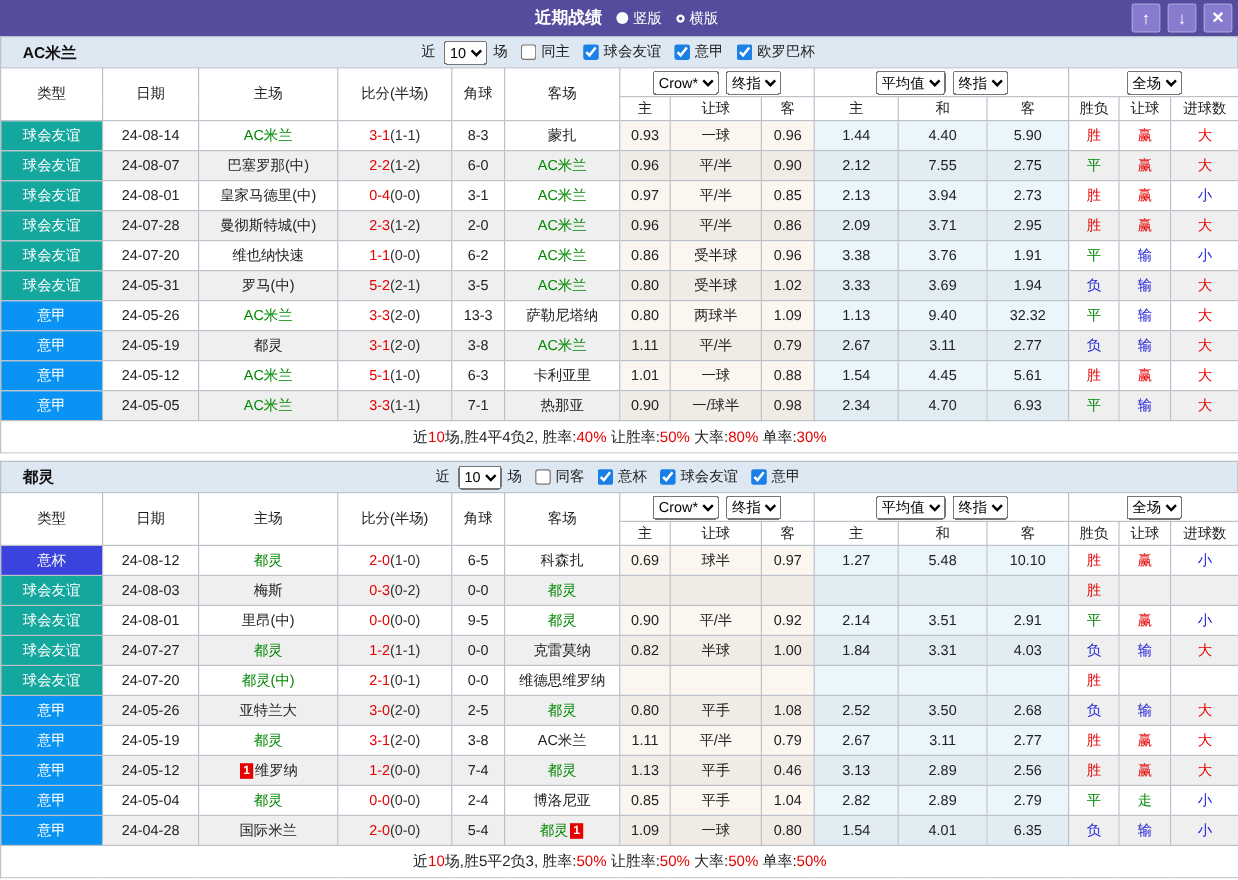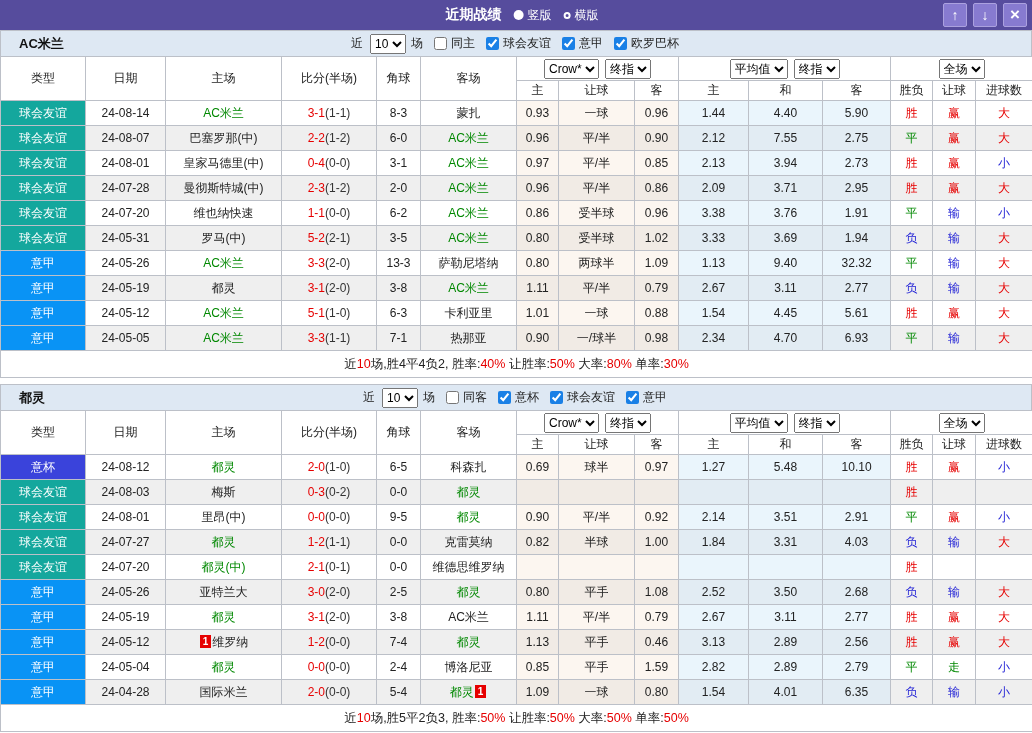--- a/index.html
+++ b/index.html
@@ -522,21 +522,21 @@
         </tr>
         <tr>
           <td class="td-type" style="background: rgb(9, 147, 245);">意甲</td>
           <td>24-05-04</td>
           <td class="td-team"><span class="t-green">都灵</span></td>
           <td><span class="t-red">0-0</span><span class="sc-ht">(0-0)</span></td>
           <td>2-4</td>
           <td class="td-team"><span class="">博洛尼亚</span></td>
           <td class="g-asia">0.85</td>
           <td class="g-asia">平手</td>
-          <td class="g-asia">1.59</td>
+          <td class="g-asia">1.04</td>
           <td class="g-euro">2.82</td>
           <td class="g-euro">2.89</td>
           <td class="g-euro">2.79</td>
           <td class="t-green">平</td>
           <td class="t-green">走</td>
           <td class="t-blue">小</td>
         </tr>
         <tr>
           <td class="td-type" style="background: rgb(9, 147, 245);">意甲</td>
           <td>24-04-28</td>

